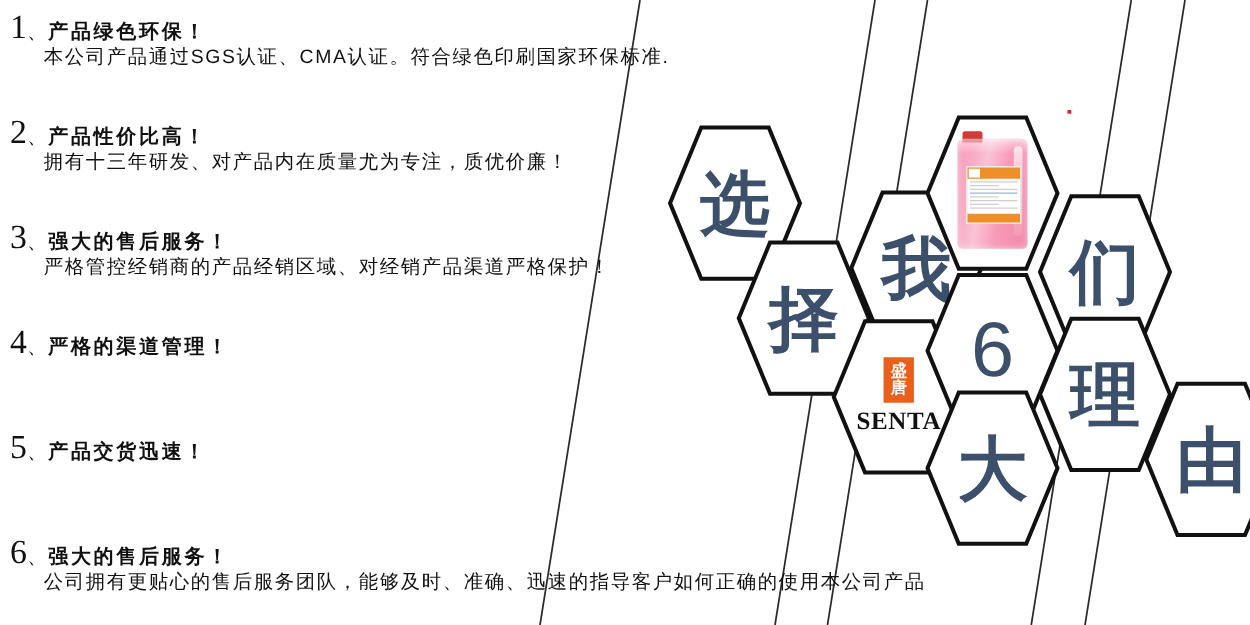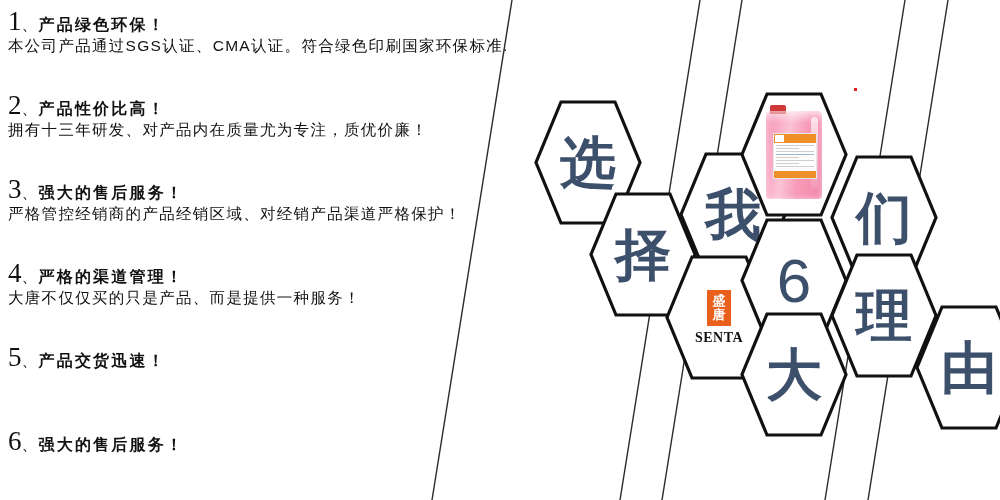--- a/index.html
+++ b/index.html
@@ -30,21 +30,21 @@
     line-height:1;letter-spacing:0;
   }
   .r-dun{
     font-size:16px;color:#111;margin-left:0px;margin-right:1px;
   }
   .r-title{
     font-size:16px;color:#111;letter-spacing:2.2px;font-weight:700;
   }
   .r-body{
     font-size:15.5px;color:#111;letter-spacing:1.3px;line-height:1.15;
-    white-space:nowrap;margin-top:1px;
+    white-space:nowrap;margin-top:1px;margin-left:27px;
   }
   .reason.r1{position:absolute;left:0px;top:4px;}
   .reason.r2{position:absolute;left:0px;top:88px;}
   .reason.r3{position:absolute;left:0px;top:172px;}
   .reason.r4{position:absolute;left:0px;top:256px;}
   .reason.r5{position:absolute;left:0px;top:340px;}
   .reason.r6{position:absolute;left:0px;top:424px;}
 
   
   .hexwrap{position:absolute;left:0;top:0;width:1000px;height:500px;}
@@ -74,21 +74,21 @@
   .logo-mark{
     width:22px;height:34px;background:#e8601c;
     display:flex;flex-direction:column;align-items:center;justify-content:center;
     color:#fff;font-size:13px;line-height:1.02;font-weight:700;
     border:1px solid #e8601c;
     font-family:"DejaVu Sans","Liberation Sans",sans-serif;
   }
   .logo-mark span{display:block;}
   .logo-text{
     font-family:"Liberation Serif","DejaVu Serif",serif;
-    font-size:14px;font-weight:700;color:#111;letter-spacing:0.5px;margin-top:2px;text-align:center;
+    font-size:20px;font-weight:700;color:#111;letter-spacing:0.5px;margin-top:2px;text-align:center;
   }
 
   
   .product{
     position:absolute;left:0;top:0;width:100%;height:100%;
     display:flex;align-items:center;justify-content:center;pointer-events:none;
   }
   .can{
     position:relative;width:56px;height:88px;
     background:linear-gradient(100deg,#f79dbb 0%,#f8a8c2 18%,#fbc3d6 38%,#f79ab8 62%,#f287aa 100%);
@@ -165,37 +165,37 @@
       </div>
       <div class="r-body">严格管控经销商的产品经销区域、对经销产品渠道严格保护！</div>
     </div>
 
     <div class="reason r4">
       <div class="r-head">
         <span class="r-num">4</span>
         <span class="r-dun">、</span>
         <span class="r-title">严格的渠道管理！</span>
       </div>
-      <div class="r-body">大唐不仅仅买的只是产品、而是提供一种服务！</div>
     </div>
 
     <div class="reason r5">
       <div class="r-head">
         <span class="r-num">5</span>
         <span class="r-dun">、</span>
         <span class="r-title">产品交货迅速！</span>
       </div>
     </div>
 
     <div class="reason r6">
       <div class="r-head">
         <span class="r-num">6</span>
         <span class="r-dun">、</span>
         <span class="r-title">强大的售后服务！</span>
       </div>
+      <div class="r-body">公司拥有更贴心的售后服务团队，能够及时、准确、迅速的指导客户如何正确的使用本公司产品</div>
     </div>
 
   </div>
 
   <div class="hexwrap">
 
     <div class="hex" style="--hw:108px;--hh:125px;left:534px;top:100px;">
       <svg viewBox="0 0 108 125" preserveAspectRatio="none">
         <polygon points="27,2 81,2 106,62.5 81,123 27,123 2,62.5" fill="#ffffff" stroke="#111111" stroke-width="3.2"></polygon>
       </svg>

